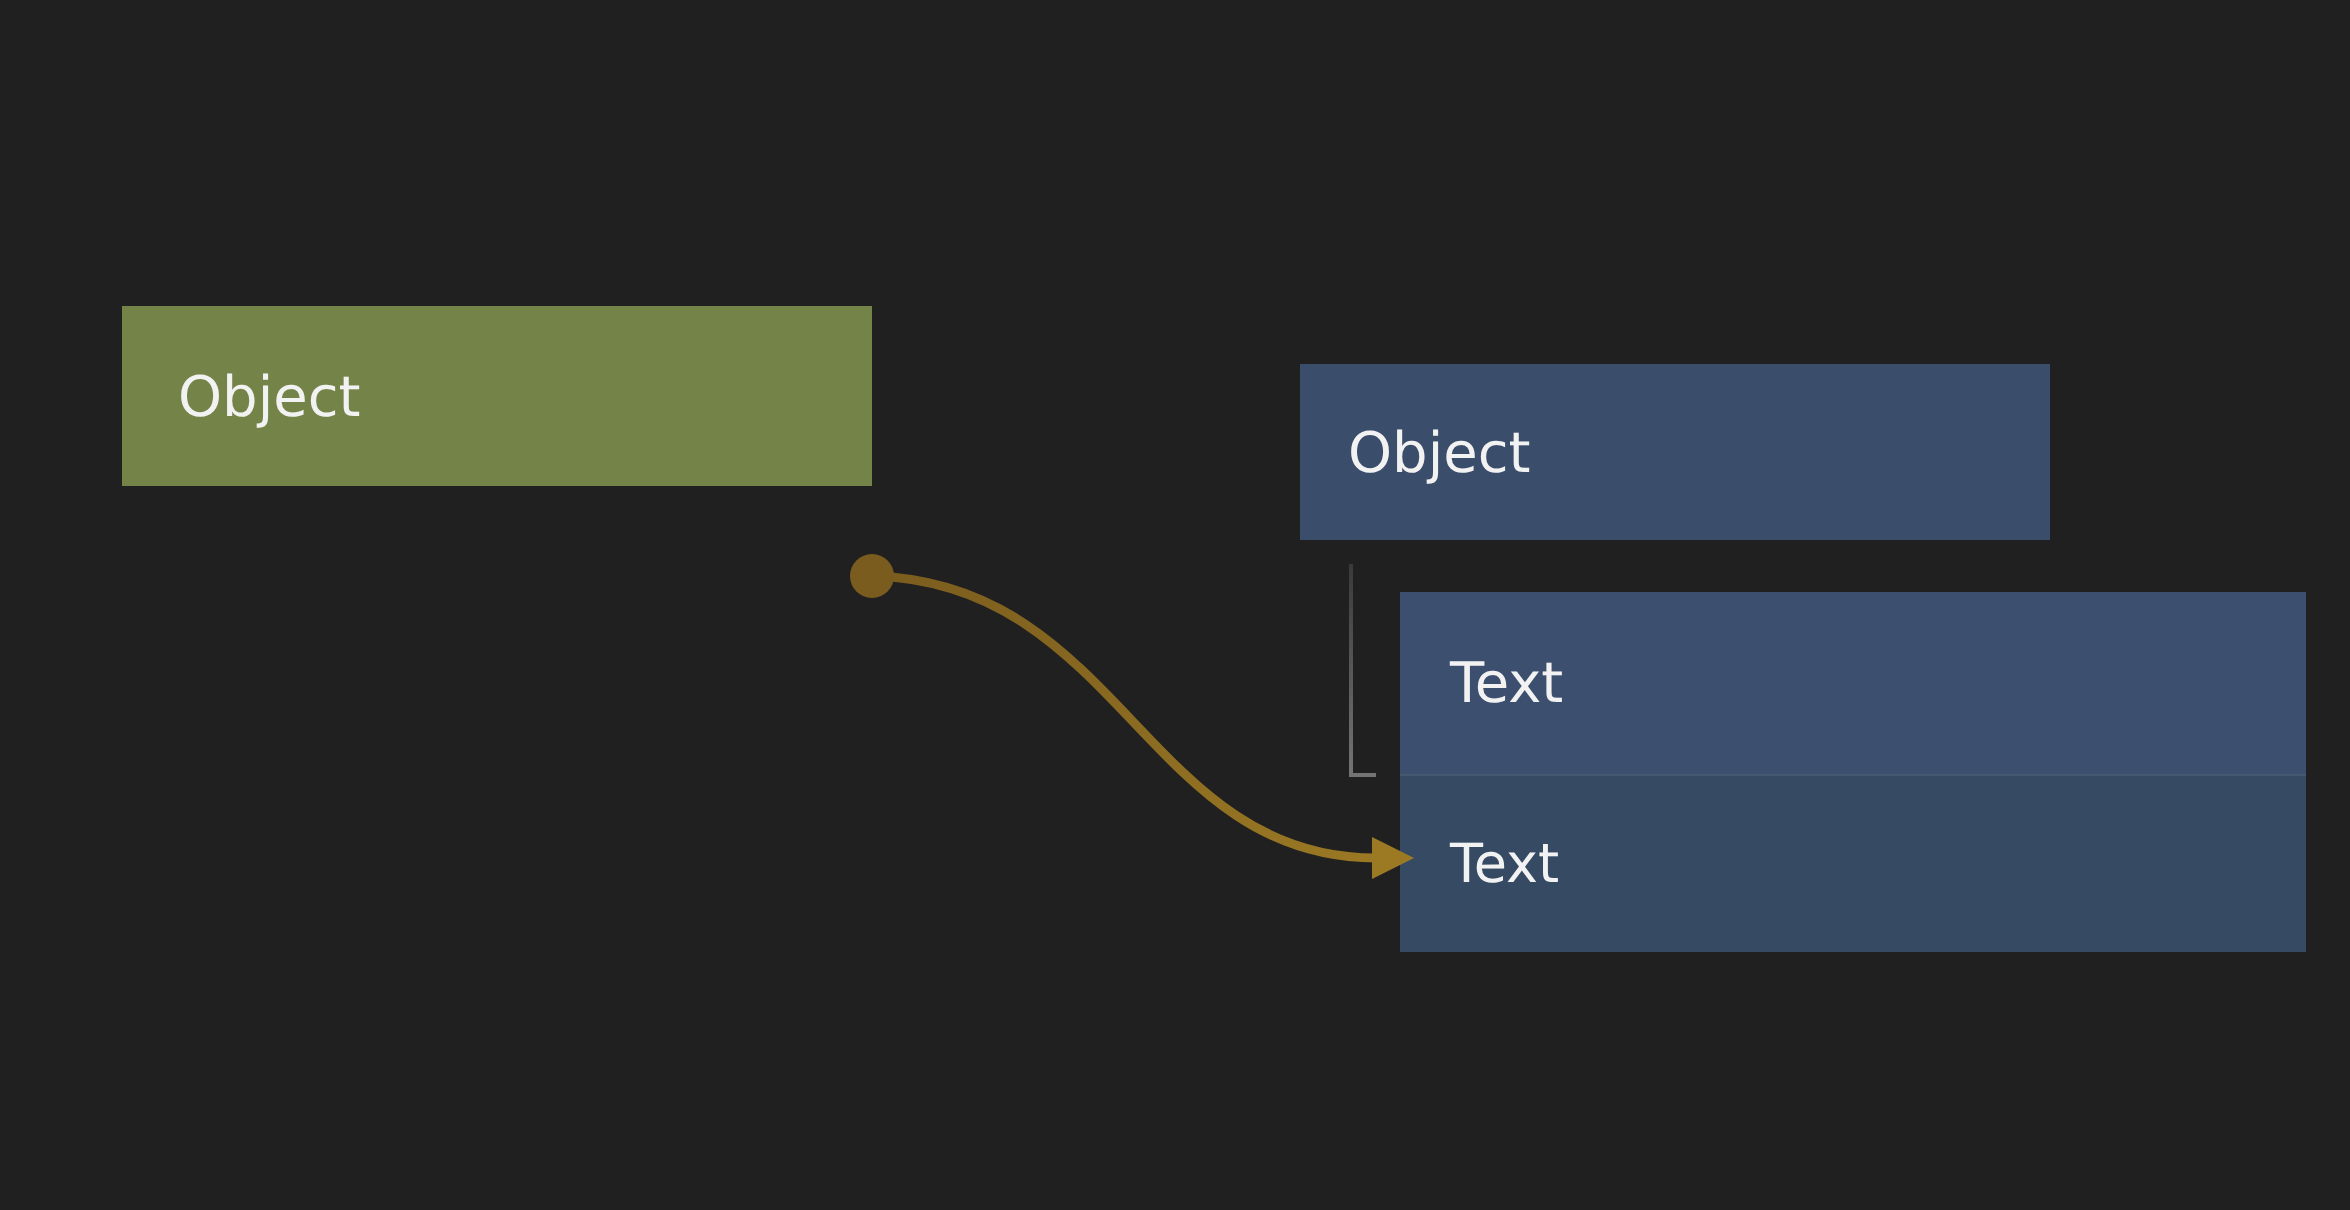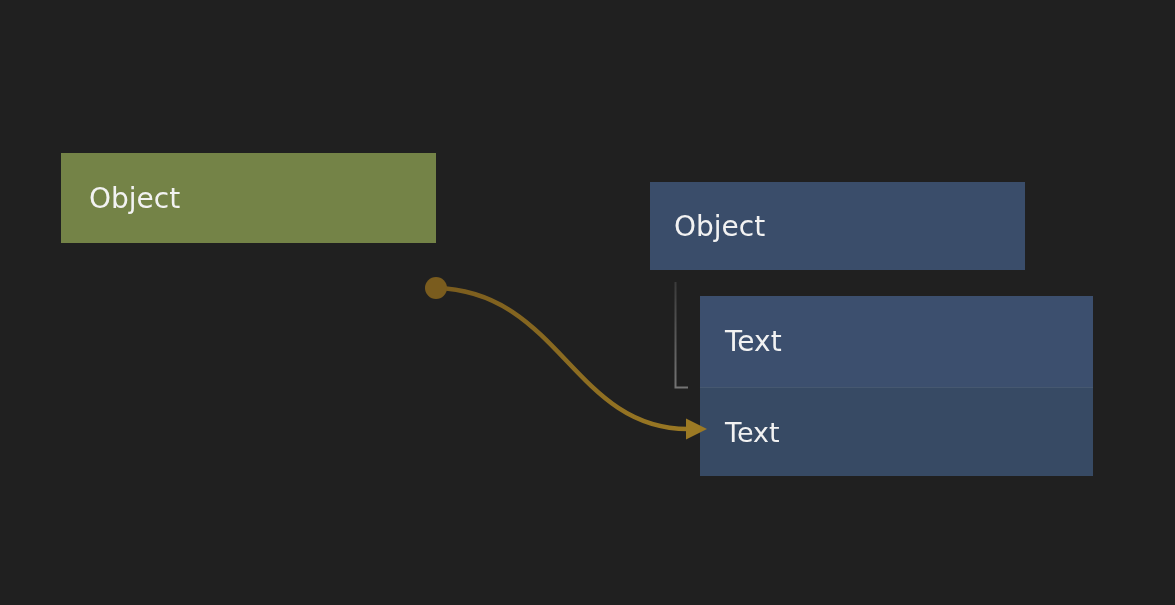--- a/index.html
+++ b/index.html
@@ -36,21 +36,21 @@
   
   .node-group { left: 650px; top: 182px; width: 375px; height: 88px; }
   .node-group .hdr {
     height: 88px;
     display: flex; align-items: center;
     padding-left: 24px;
     font-size: 28px;
   }
 
   
-  .node-text { left: 700px; top: 296px; width: 393px; height: 180px; }
+  .node-text { left: 700px; top: 296px; width: 453px; height: 180px; }
   .node-text .hdr {
     height: 91px;
     display: flex; align-items: center;
     padding-left: 25px;
     font-size: 28px;
   }
   .node-text .child-row {
     height: 89px;
     display: flex; align-items: center;
     padding-left: 25px;

